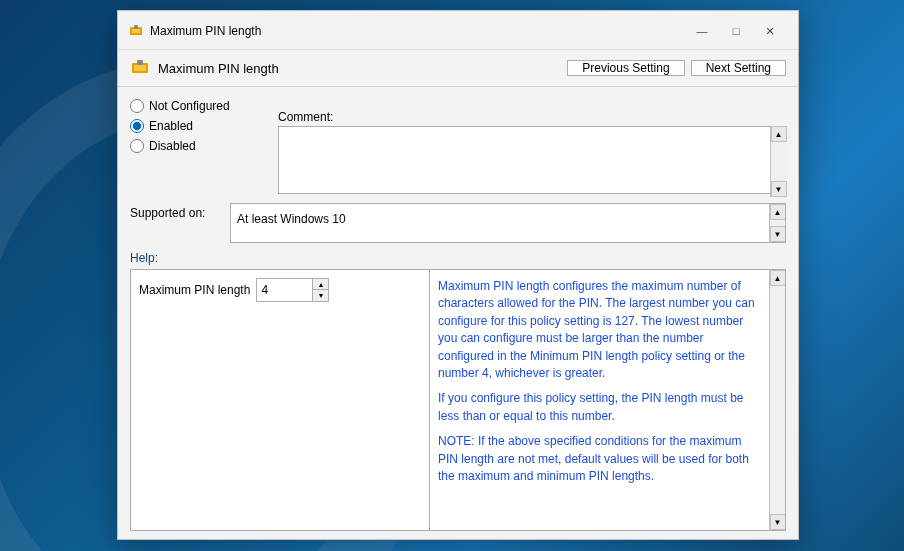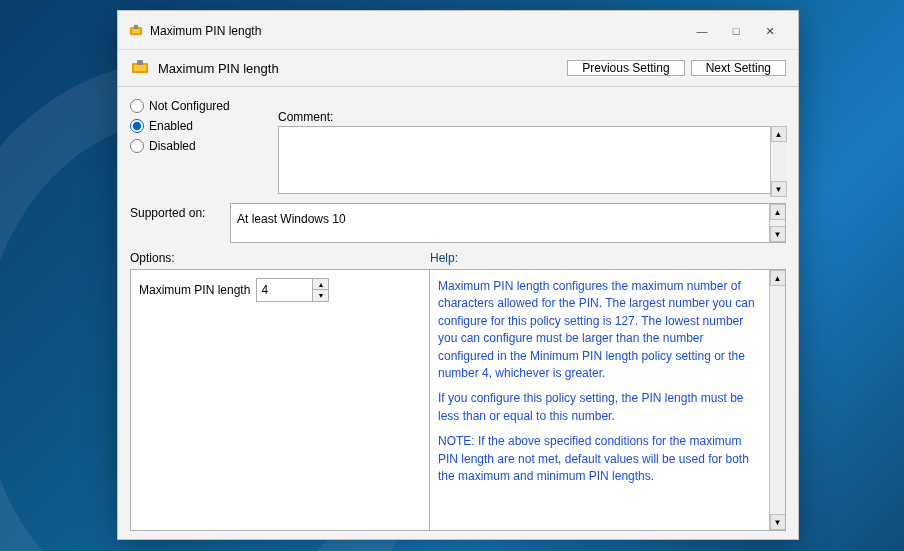--- a/index.html
+++ b/index.html
@@ -447,21 +447,20 @@
           <div class="scrollbar-v" style="position:absolute; right:0; top:0; height:100%;">
             <div class="scroll-arrow">▲</div>
             <div class="scroll-track"></div>
             <div class="scroll-arrow">▼</div>
           </div>
         </div>
       </div>
     </div>
 
     <div class="bottom-labels">
-      <span class="options-label">Options:</span>
       <span class="help-label">Help:</span>
     </div>
 
     <div class="bottom-panels">
 
       <div class="options-panel">
         <div class="pin-length-row">
           <span class="pin-length-label">Maximum PIN length</span>
           <div class="spinner-wrapper">
             <input class="spinner-input" type="text" value="4" style="">

